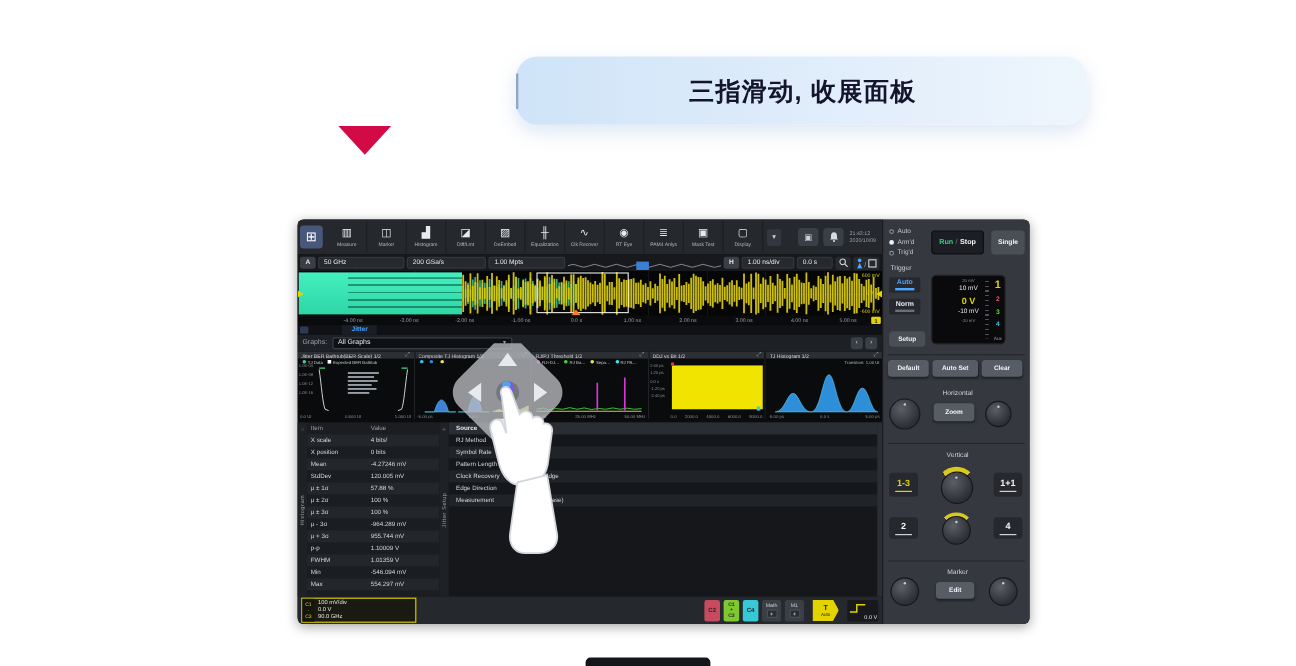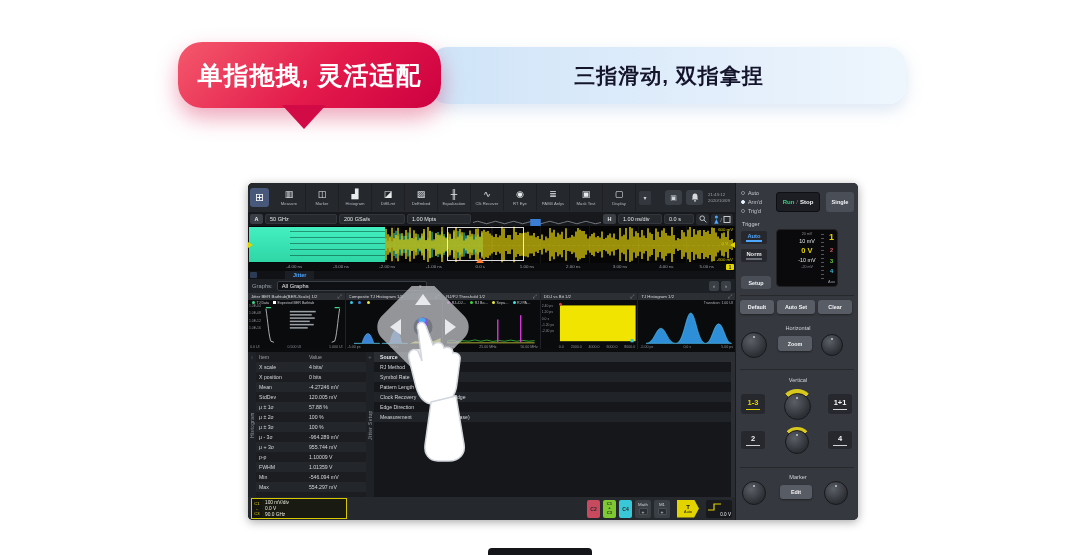--- a/index.html
+++ b/index.html
@@ -155,24 +155,21 @@
   .gesture { position:absolute; left:352px; top:286px; width:140px; height:176px; z-index:5; pointer-events:none; }
   .cutbar { position:absolute; left:488px; top:548px; width:104px; height:7px; background:#141519; border-radius:4px 4px 0 0; }
 </style>
 </head>
 <body>
 
 <div class="page">
 
   <div class="banner-blue">
     <div class="bdivider"></div>
-    <div class="btxt">三指滑动, 双指拿捏</div>
-  </div>
-  <div class="banner-red">
-    <div class="rtxt">单指拖拽, 灵活适配</div>
+    <div class="btxt">三指滑动, 收展面板</div>
   </div>
   <div class="banner-pointer"></div>
 
   <div class="scope">
     <div class="screen">
 
       <div class="toolbar">
         <div class="gridbtn">⊞</div>
         <div class="app">
             <span class="glyph">▥</span>

